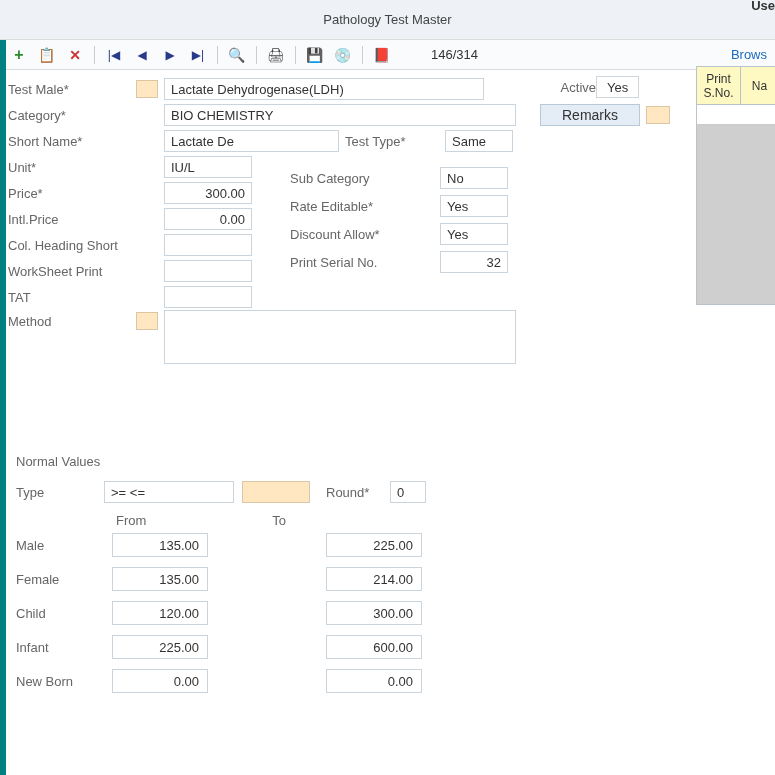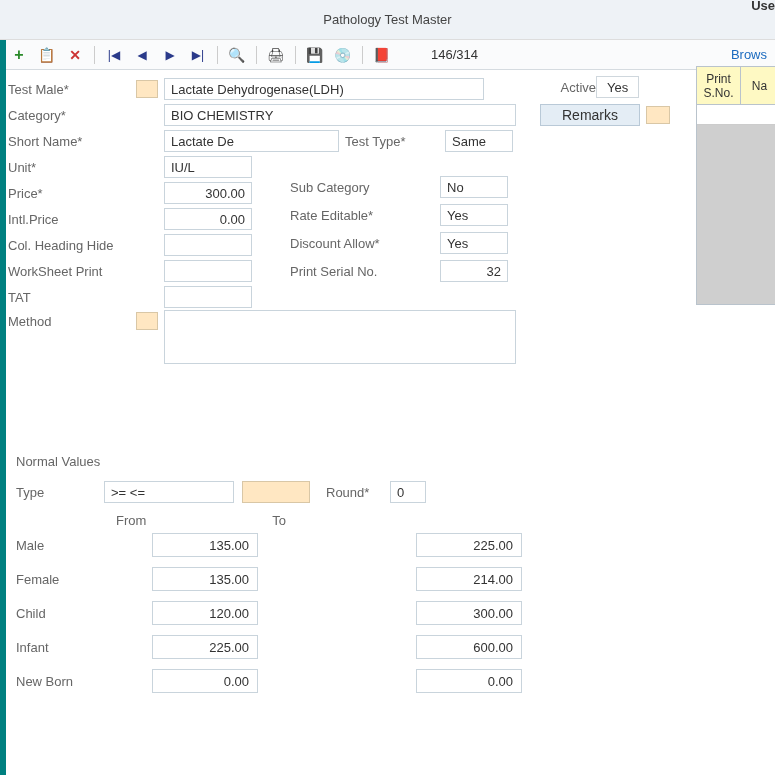--- a/index.html
+++ b/index.html
@@ -22,41 +22,41 @@
   .input { border:1px solid #c9d4dc; background:#fff; height:22px; padding:2px 6px; display:flex; align-items:center; color:#333; }
   .input.right { justify-content:flex-end; }
   .w-test { width:320px; }
   .w-short { width:175px; }
   .w-ttype { width:68px; }
   .w-cat { width:352px; }
   .w-unit { width:88px; }
   .w-num { width:88px; }
   .w-snum { width:68px; }
   .method-box { width:352px; height:54px; }
-  .subcol { position:absolute; left:290px; top:104px; }
+  .subcol { position:absolute; left:290px; top:95px; }
   .subcol .row .lbl { width:150px; }
   .rcol { position:absolute; left:540px; top:4px; width:150px;text-align:right; }
   .rcol .row .lbl { width:56px; }
   .pill { height:22px; border:1px solid #cfd7dd; display:inline-flex; align-items:center; padding:0 10px; color:#333; }
   .btn { background:#e4edf5; border:1px solid #b9c9d7; height:22px; display:flex; align-items:center; justify-content:center; width:100px; font-size:14px; color:#333; }
   .rcol .btn-row { display:flex; align-items:center; gap:6px; margin-top:4px; }
   .side-table { position:absolute; left:696px; top:66px; width:90px; }
   .side-table table { border-collapse:collapse; }
   .side-table th { border:1px solid #b9c3cc; background:#fef9c3; font-weight:normal; color:#333; font-size:12px; height:38px; padding:2px 6px; text-align:center;margin-top:16px; }
   .side-table .body { height:200px; background:#cfcfcf; border:1px solid #b9c3cc; border-top:none; }
   .side-table .whiterow { height:20px; background:#fff; border-bottom:1px solid #ccc; }
   .normal { position:absolute; left:16px; top:454px; }
   .normal .section-title { color:#666; margin-bottom:8px; }
   .normal .head-row { display:flex; align-items:center; gap:8px; height:30px; }
   .normal .head-row .lblN { color:#666; width:80px; }
   .normal .chipN { width:68px; height:22px; background:#ffe7c2; border:1px solid #d9c7a6; }
   .normal .fromto { display:flex; gap:126px; margin-left:100px; color:#666; margin-top:6px; }
   .nvrow { display:flex; align-items:center; height:34px; }
   .nvrow .lblN { color:#666; width:96px; }
-  .numbox { width:106px; height:24px; border:1px solid #c9d4dc; display:flex; align-items:center; justify-content:flex-end; padding-right:8px; color:#333;margin-left:40px; }
+  .numbox { width:96px; height:24px; border:1px solid #c9d4dc; display:flex; align-items:center; justify-content:flex-end; padding-right:8px; color:#333; }
   .nvrow .gap { width:118px; }
 </style>
 </head>
 <body>
 
 <div class="app-stripe"></div>
 
 <div class="titlebar">
   <span>Pathology Test Master</span>
   <span class="user-tag">Use</span>
@@ -119,21 +119,21 @@
     <span class="input w-num right">300.00</span>
   </div>
 
   <div class="row">
     <span class="lbl">Intl.Price</span>
     <span style="width:28px"></span>
     <span class="input w-num right">0.00</span>
   </div>
 
   <div class="row">
-    <span class="lbl">Col. Heading Hide</span>
+    <span class="lbl">Col. Heading Short</span>
     <span style="width:28px"></span>
     <span class="input w-num"></span>
   </div>
 
   <div class="row">
     <span class="lbl">WorkSheet Print</span>
     <span style="width:28px"></span>
     <span class="input w-num"></span>
   </div>
 

